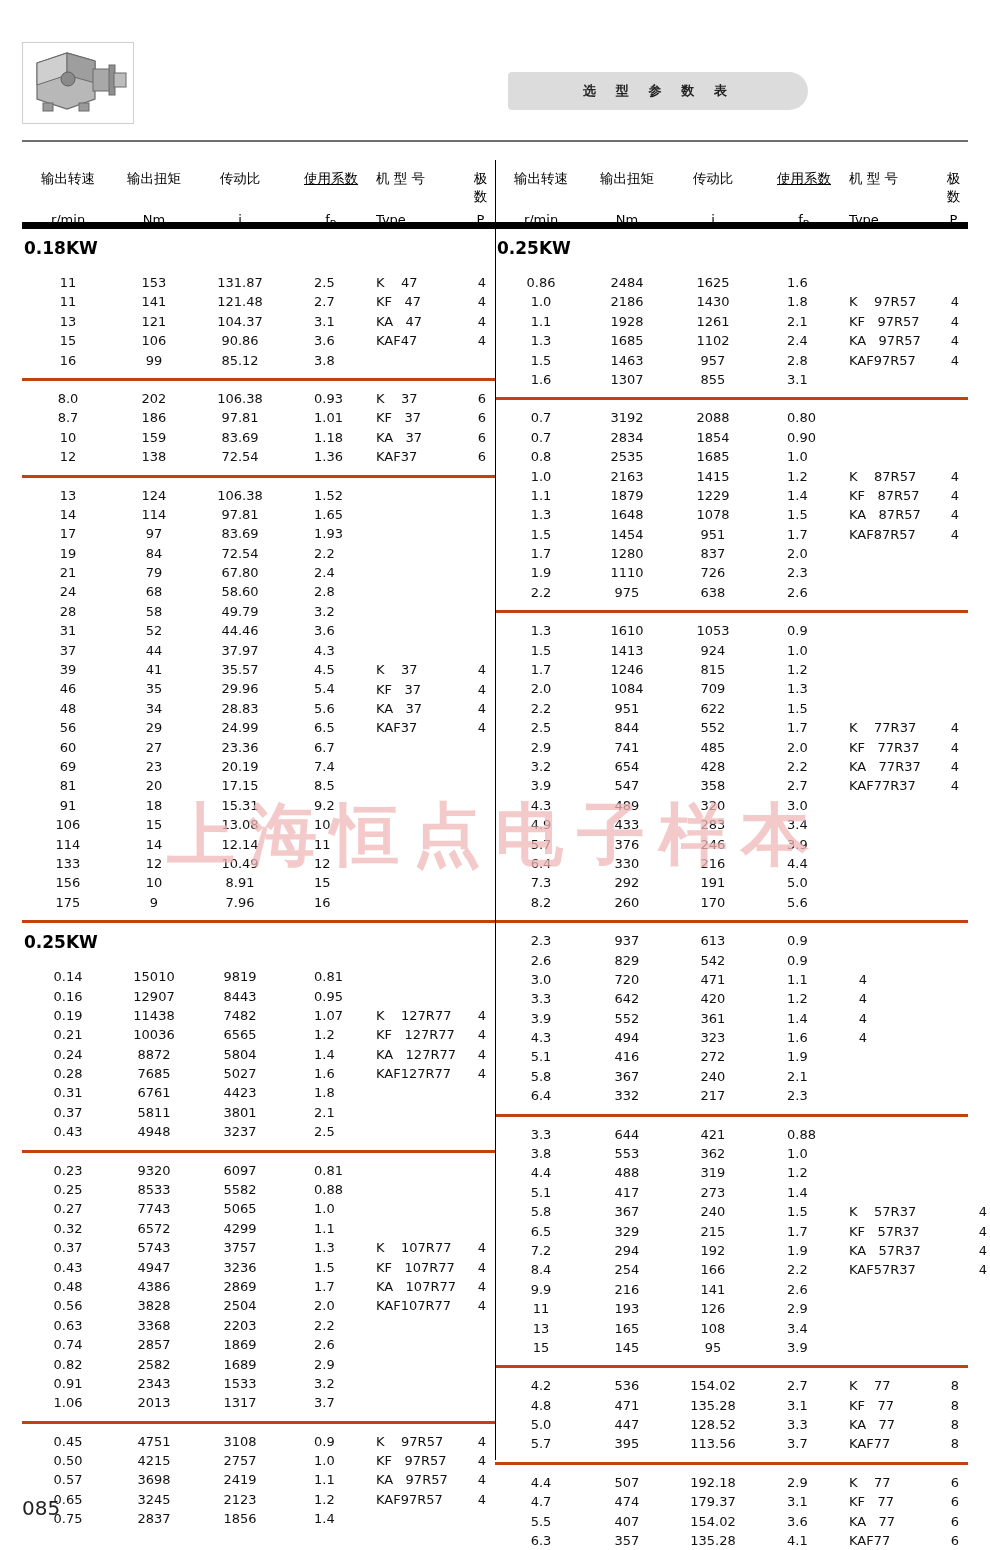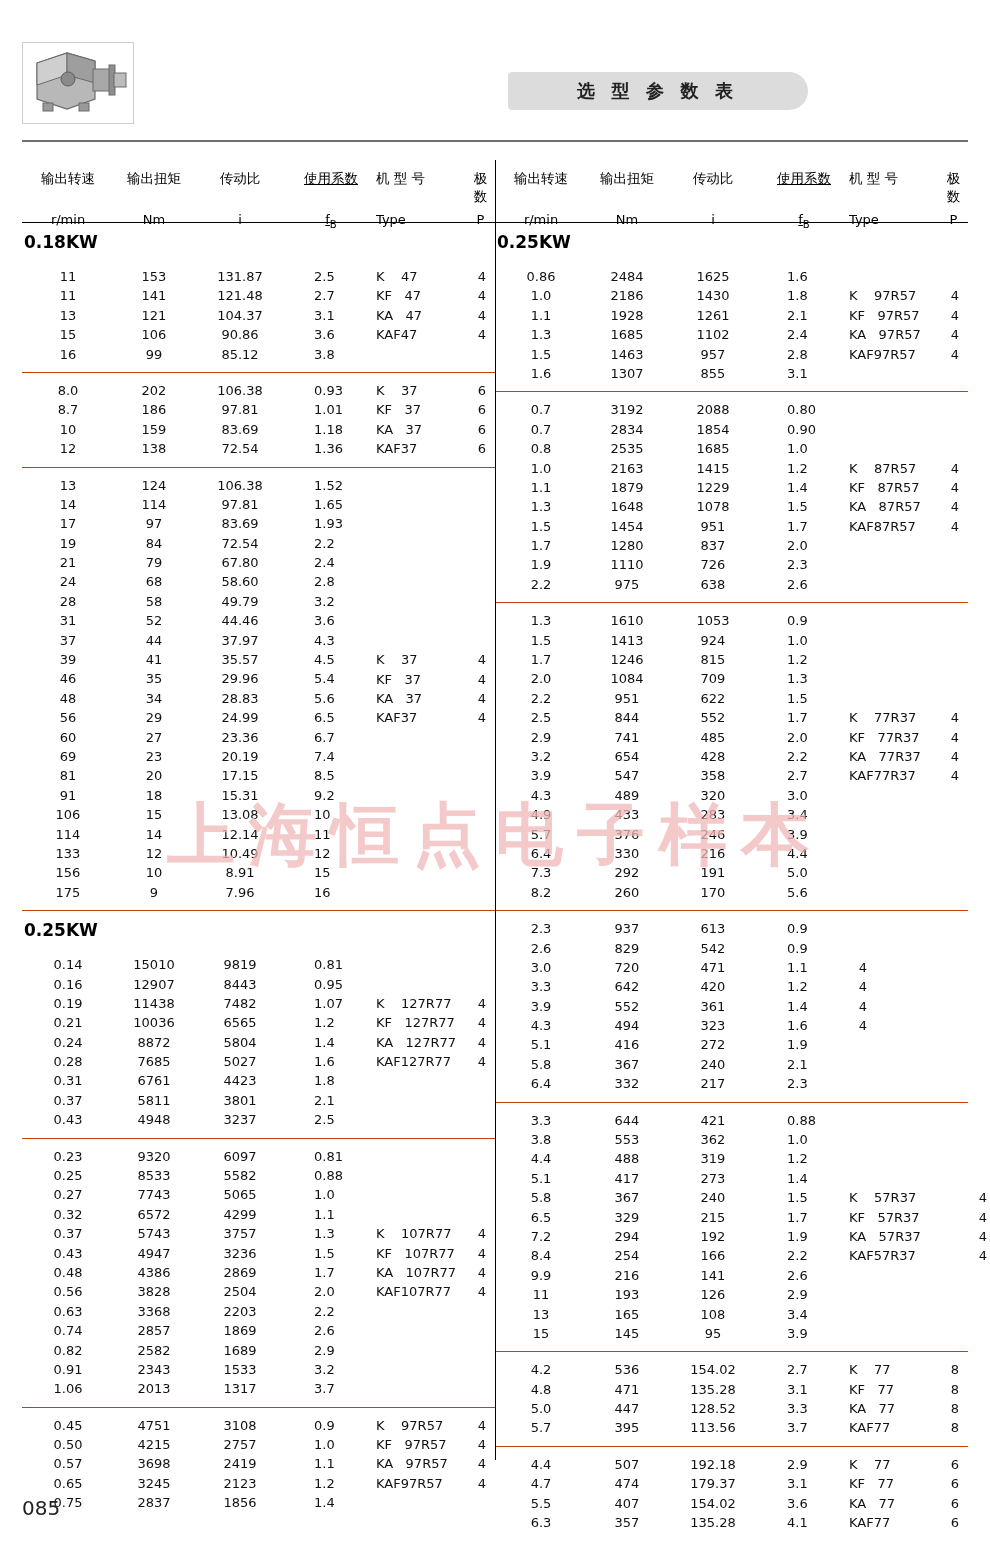--- a/index.html
+++ b/index.html
@@ -46,22 +46,22 @@
     height: 38px;
     background: #dcdcdc;
     border-radius: 4px 19px 19px 4px;
   }
   .title-banner .title-text {
     position: absolute;
     left: 0; right: 0; top: 0; bottom: 0;
     display: flex;
     align-items: center;
     justify-content: center;
-    font-family: Liberation Serif, serif;
-    font-size: 18px;
+    font-family: Liberation Mono, monospace;
+    font-size: 13px;
     font-weight: bold;
     letter-spacing: 6px;
     color: #222;
   }
   .header-rule {
     position: absolute;
     left: 22px;
     top: 140px;
     width: 946px;
     height: 2px;
@@ -106,21 +106,21 @@
     top: 160px;
     width: 1px;
     height: 1300px;
     background: #000;
   }
 
   
   .thead {
     position: relative;
     height: 62px;
-    border-bottom: 1px solid #000000;
+    border-bottom: 7px solid #000000;
   }
   .thead-row {
     display: flex;
     font-family: "DejaVu Sans", sans-serif;
     font-size: 13.5px;
     color: #000;
   }
   .thead-row.r1 { padding-top: 10px; }
   .thead-row.r2 { padding-top: 6px; font-size: 13px; }
   .c-speed  { width: 92px;  text-align: center; }
@@ -137,21 +137,21 @@
     font-size: 17px;
     font-weight: bold;
     padding: 9px 0 7px 2px;
     color: #000;
   }
 
   
   .group {
     position: relative;
     padding: 8px 0 8px 0;
-    border-bottom: 1px solid #c2410c;
+    border-bottom: 3px solid #c2410c;
   }
   .group.nobord { border-bottom: none; }
   .group-inner { display: flex; }
   .rows { flex: 0 0 354px; }
   .row {
     display: flex;
     height: 19.4px;
     line-height: 19.4px;
     font-family: "DejaVu Sans", sans-serif;
     font-size: 13px;

